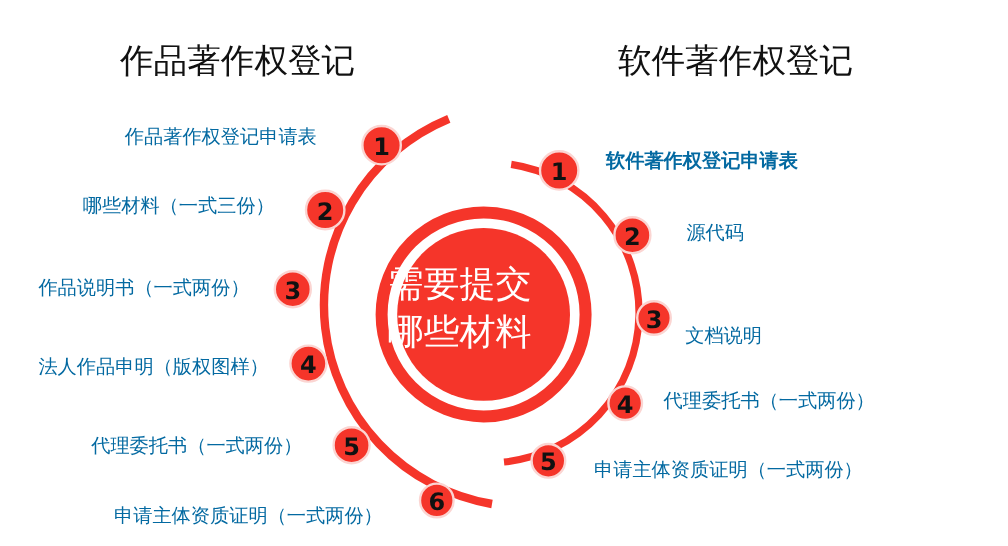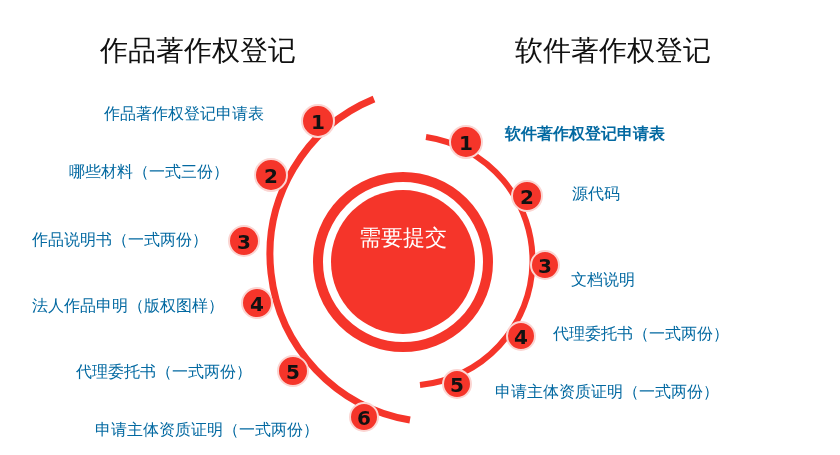--- a/index.html
+++ b/index.html
@@ -9,22 +9,22 @@
     }
     .title {
       position: absolute; font-size: 28px; color: #111; white-space: nowrap; letter-spacing: 0px;
     }
     .item-label {
       position: absolute; font-size: 16px; color: #0369a1; white-space: nowrap;
     }
     svg.diagram { position: absolute; left: 0; top: 0; }
     .badge text { font-family: "DejaVu Sans", "Liberation Sans", sans-serif; font-weight: bold; }
     .center-text {
-      position: absolute; left: 323px; top: 218px; width: 160px; text-align: center;
-      color: #ffffff; font-size: 22px; line-height: 40px; white-space: nowrap;
+      position: absolute; left: 323px; top: 218px; width: 160px; text-align: left;
+      color: #ffffff; font-size: 30px; line-height: 40px; white-space: nowrap;
     }
   </style>
 </head>
 <body>
 
 <div class="title" style="left:86px; top:32px;margin-left:14px;">作品著作权登记</div>
 <div class="title" style="left:515px; top:32px;">软件著作权登记</div>
 
 <svg class="diagram" width="840" height="455" viewBox="0 0 840 455">
 
@@ -77,20 +77,21 @@
     <text x="521" y="344" font-size="20" text-anchor="middle" fill="#111">4</text>
   </g>
   <g class="badge">
     <circle cx="457" cy="384" r="14" fill="#f5352a" stroke="#fbd5d2" stroke-width="2"></circle>
     <text x="457" y="392" font-size="20" text-anchor="middle" fill="#111">5</text>
   </g>
 </svg>
 
 <div class="center-text">
   <div>需要提交</div>
+  <div>哪些材料</div>
 </div>
 
 <div class="item-label" style="left:104px; top:104px;">作品著作权登记申请表</div>
 <div class="item-label" style="left:69px; top:162px;">哪些材料（一式三份）</div>
 <div class="item-label" style="left:32px; top:230px;text-align:center;">作品说明书（一式两份）</div>
 <div class="item-label" style="left:32px; top:296px;">法人作品申明（版权图样）</div>
 <div class="item-label" style="left:76px; top:362px;">代理委托书（一式两份）</div>
 <div class="item-label" style="left:95px; top:420px;">申请主体资质证明（一式两份）</div>
 
 <div class="item-label" style="left:505px; top:124px;font-weight:bold;">软件著作权登记申请表</div>

